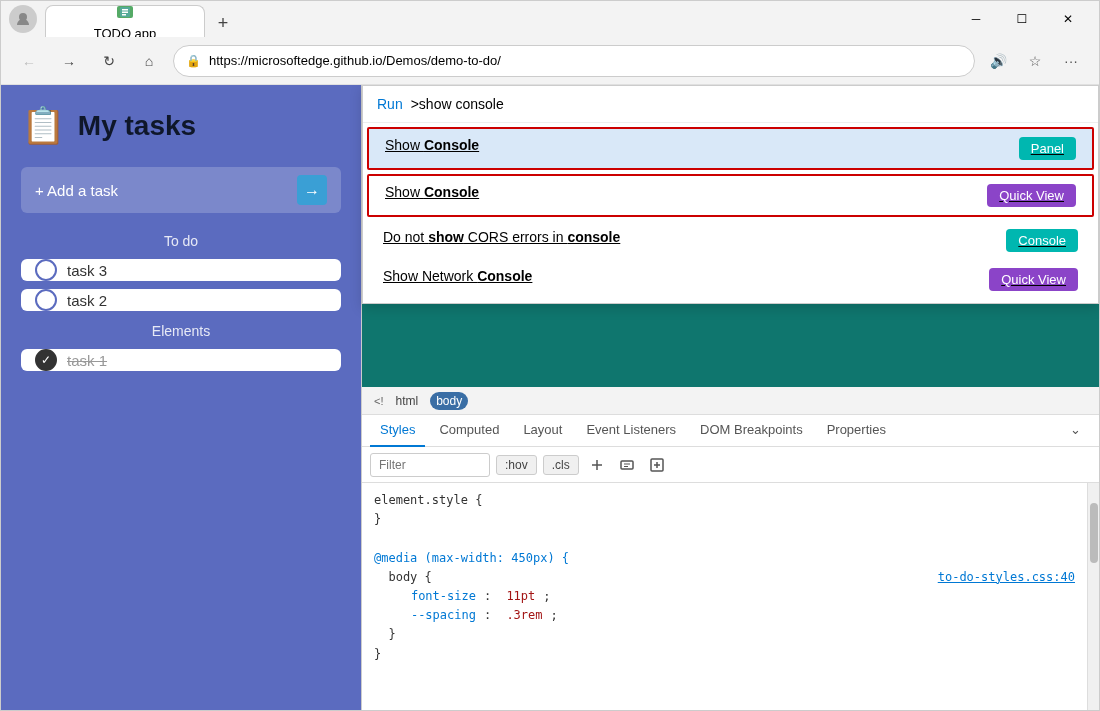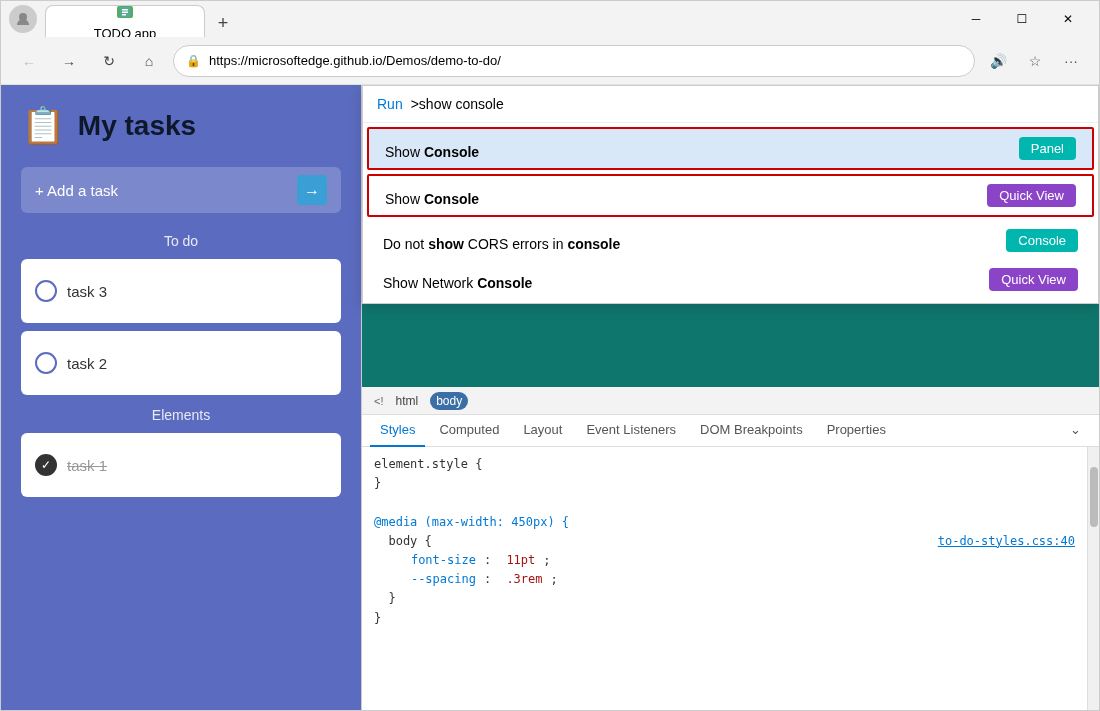--- a/index.html
+++ b/index.html
@@ -36,21 +36,21 @@
 
     
     .todo-app { width: 360px; background: #5b6bbf; min-height: 100%; padding: 20px 20px; flex-shrink: 0; }
     .todo-header { display: flex; align-items: center; gap: 12px; margin-bottom: 20px; }
     .todo-icon { font-size: 36px; }
     .todo-title { font-size: 28px; font-weight: bold; color: #0f172a; }
     .add-task-row { background: rgba(255,255,255,0.2); border-radius: 6px; display: flex; align-items: center; padding: 8px 14px; margin-bottom: 20px; color: white; font-size: 15px; gap: 10px; }
     .add-task-text { flex: 1; }
     .add-task-arrow { background: #3a9fd5; width: 30px; height: 30px; border-radius: 4px; display: flex; align-items: center; justify-content: center; color: white; font-size: 16px; }
     .section-label { color: rgba(255,255,255,0.85); font-size: 14px; text-align: center; margin-bottom: 10px; }
-    .task-item { background: white; border-radius: 6px; padding: 21px 14px; margin-bottom: 8px; display: flex; align-items: center; gap: 10px; font-size: 15px; color: #333; }
+    .task-item { background: white; border-radius: 6px; padding: 0 14px; margin-bottom: 8px; display: flex; align-items: center; gap: 10px; font-size: 15px; color: #333; }
     .task-circle { width: 22px; height: 22px; border-radius: 50%; border: 2px solid #5b6bbf; display: flex; align-items: center; justify-content: center; flex-shrink: 0; }
     .task-circle.done { background: #333; border-color: #333; color: white; font-size: 12px; }
     .task-text { flex: 1; }
     .task-text.strikethrough { text-decoration: line-through; color: #999; }
     .completed-label { color: rgba(255,255,255,0.85); font-size: 14px; text-align: center; margin: 12px 0 10px; }
 
     
     .devtools-panel { flex: 1; background: #0f766e; display: flex; flex-direction: column; border-left: 1px solid #ccc; position: relative; }
 
     
@@ -59,21 +59,21 @@
     .dt-separator { width: 1px; height: 20px; background: #ccc; margin: 0 2px; }
     .dt-tab-active { color: #0078d4; font-size: 13px; padding: 0 8px; height: 32px; display: flex; align-items: center; border-bottom: 2px solid #0078d4; }
     .dt-spacer { flex: 1; }
     .dt-close { width: 28px; height: 28px; border-radius: 4px; display: flex; align-items: center; justify-content: center; cursor: pointer; font-size: 14px; color: #444; }
 
     
     .command-palette { position: absolute; top: 0; left: 0; right: 0; background: white; border: 1px solid #ccc; box-shadow: 0 4px 12px rgba(0,0,0,0.15); z-index: 100; }
     .cmd-search { padding: 10px 14px; display: flex; align-items: center; gap: 8px; border-bottom: 1px solid #eee; }
     .cmd-run-label { color: #0078d4; font-size: 14px; font-weight: 500; }
     .cmd-input { flex: 1; border: none; outline: none; font-size: 14px; color: #000; }
-    .cmd-result { padding: 8px 16px; display: flex; align-items: flex-end; cursor: pointer; }
+    .cmd-result { padding: 8px 16px; display: flex; align-items: flex-start; cursor: pointer; text-decoration: underline; }
     .cmd-result.selected { background: #d9e8f8; border: 2px solid #cc0000; }
     .cmd-result-text { flex: 1; font-size: 14px; }
     .cmd-result-text .bold { font-weight: bold; }
     .cmd-badge { padding: 4px 12px; border-radius: 4px; font-size: 13px; color: white; cursor: pointer; font-weight: 500; }
     .badge-teal { background: #00b7b0; }
     .badge-purple { background: #8b44c8; }
     .badge-console { background: #00b7b0; }
 
     
     .bottom-panel { flex: 1; display: flex; flex-direction: column; overflow: hidden; }
@@ -292,20 +292,42 @@
         <div class="panel-tabs">
           <div class="panel-tab active">Styles</div>
           <div class="panel-tab">Computed</div>
           <div class="panel-tab">Layout</div>
           <div class="panel-tab">Event Listeners</div>
           <div class="panel-tab">DOM Breakpoints</div>
           <div class="panel-tab">Properties</div>
           <div class="panel-tab panel-tab-more">⌄</div>
         </div>
 
+        <div class="filter-row">
+          <input class="filter-input" type="text" placeholder="Filter" style="">
+          <span class="filter-tag">:hov</span>
+          <span class="filter-tag">.cls</span>
+          <div class="filter-icon-btn">
+            <svg width="14" height="14" viewBox="0 0 14 14">
+                <path d="M7 2v10M2 7h10" stroke="#555" stroke-width="1.5"></path>
+              </svg>
+          </div>
+          <div class="filter-icon-btn">
+            <svg width="14" height="14" viewBox="0 0 14 14">
+                <rect x="1" y="3" width="12" height="8" rx="1" fill="none" stroke="#555" stroke-width="1.5"></rect>
+                <path d="M4 6h6M4 8.5h4" stroke="#555" stroke-width="1"></path>
+              </svg>
+          </div>
+          <div class="filter-icon-btn">
+            <svg width="14" height="14" viewBox="0 0 14 14">
+                <rect x="1" y="1" width="12" height="12" rx="1" fill="none" stroke="#555" stroke-width="1.5"></rect>
+                <path d="M7 4v6M4 7h6" stroke="#555" stroke-width="1.5"></path>
+              </svg>
+          </div>
+        </div>
 
         <div style="display: flex; flex: 1; overflow: hidden;">
           <div class="code-area">
             <div class="code-line">
               <span class="code-punctuation">element.style {</span>
             </div>
             <div class="code-line">
               <span class="code-punctuation">}</span>
             </div>
             <div class="code-line">&nbsp;</div>

